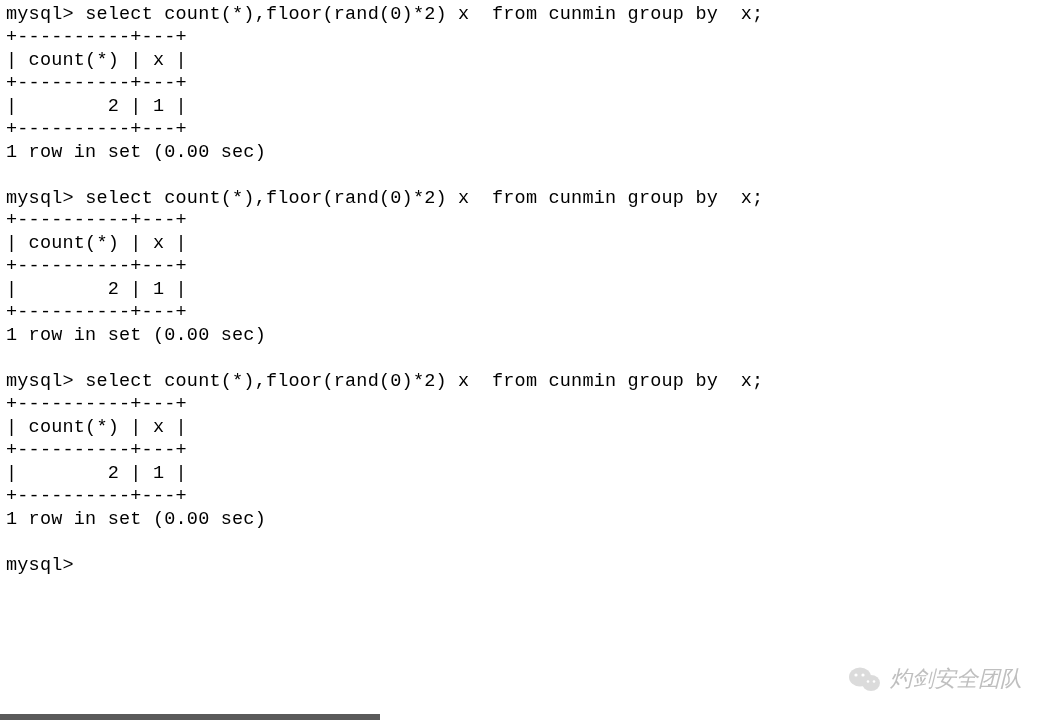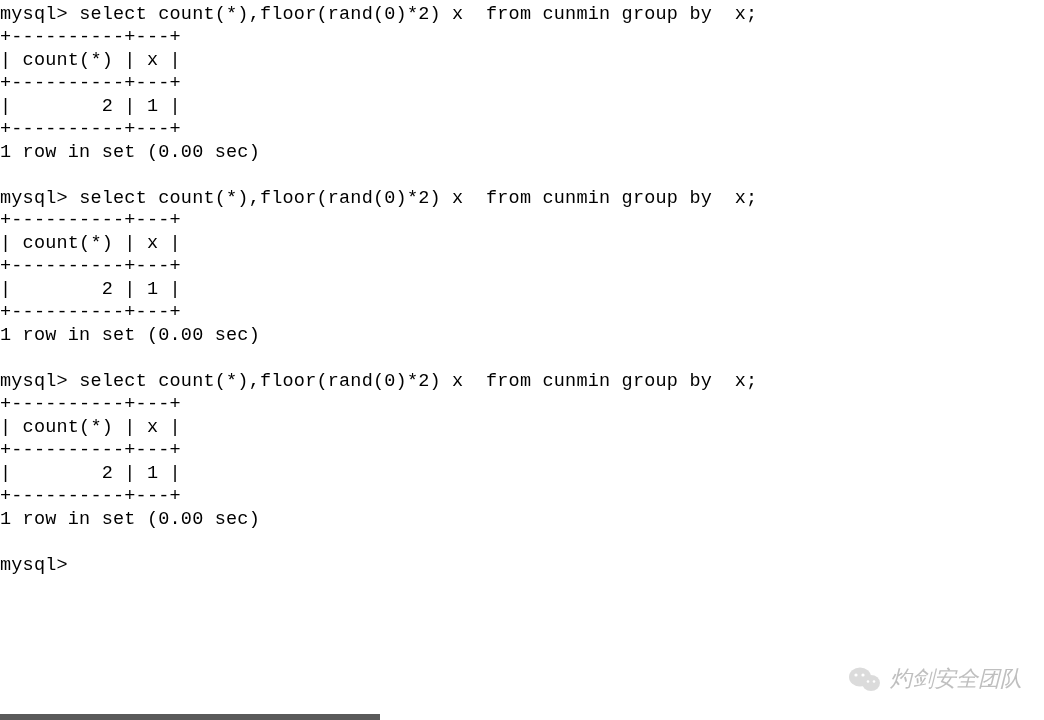--- a/index.html
+++ b/index.html
@@ -6,21 +6,21 @@
     margin: 0;
     padding: 0;
     width: 1044px;
     height: 720px;
     background: #ffffff;
     overflow: hidden;
     position: relative;
   }
   pre.terminal {
     margin: 0;
-    padding: 4px 0;
+    padding: 4px 6px;
     font-family: "Menlo", "Consolas", "Courier New", monospace;
     font-size: 18.5px;
     line-height: 1.24;
     color: #000000;
     white-space: pre;
     letter-spacing: 0.2px;
   }
   .watermark {
     position: absolute;
     right: 22px;

